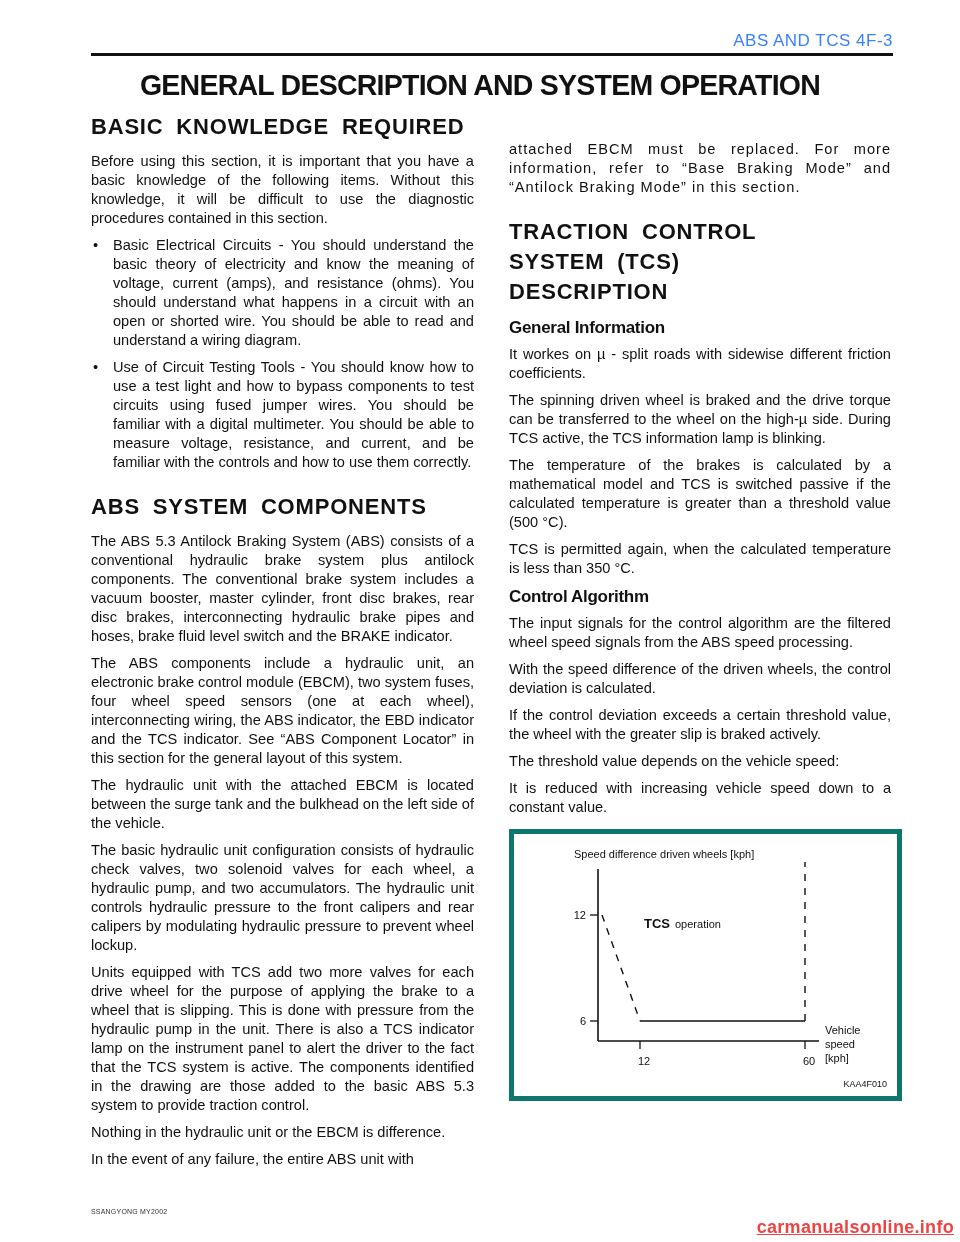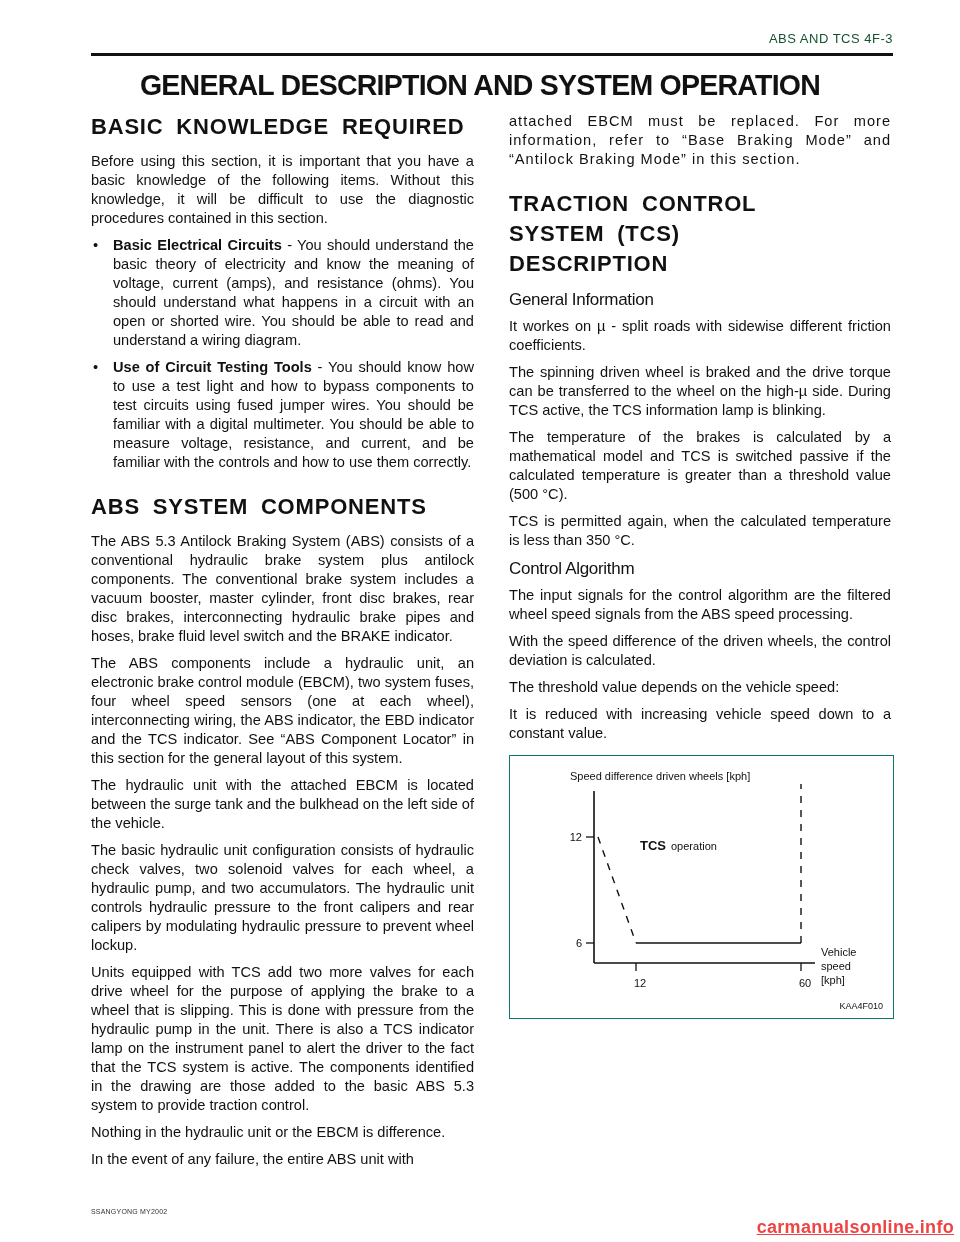--- a/index.html
+++ b/index.html
@@ -1,30 +1,30 @@
 <!DOCTYPE html>
 <html><head>
 <meta charset="utf-8">
 <style>
   html, body { margin: 0; padding: 0; background: #ffffff; }
   body { width: 960px; height: 1242px; position: relative; overflow: hidden; font-family: "Liberation Sans", sans-serif; color: #111; }
-  .header-title { position: absolute; right: 67px; top: 31px; font-size: 13px; letter-spacing: 0.5px; color: #14532d; }
+  .header-title { position: absolute; right: 67px; top: 31px; font-size: 17px; letter-spacing: 0.5px; color: #3b82f6; }
   .header-rule { position: absolute; left: 91px; right: 67px; top: 53px; height: 3px; background: #111; }
   .page-title { position: absolute; left: 0; width: 960px; top: 68px; text-align: center; font-size: 30px; font-weight: bold; letter-spacing: -0.8px; transform: scaleX(0.95); transform-origin: center; }
   .col { position: absolute; top: 112px; }
   .col-left { left: 91px; width: 383px; }
   .col-right { left: 509px; width: 382px; }
   h2 { font-size: 22px; font-weight: bold; margin: 0 0 10px 0; letter-spacing: 0.8px; word-spacing: 6px; line-height: 30px; }
-  h3 { font-size: 17px; font-weight: normal; margin: 0 0 6px 0; letter-spacing: -0.3px; line-height: 22px; }
+  h3 { font-size: 17px; font-weight: bold; margin: 0 0 6px 0; letter-spacing: -0.3px; line-height: 22px; }
   p { font-size: 14.6px; line-height: 19px; margin: 0 0 8px 0; text-align: justify; }
   .bullet { position: relative; padding-left: 22px; font-size: 14.6px; line-height: 19px; margin: 0 0 8px 0; text-align: justify; }
   .bullet .dot { position: absolute; left: 2px; top: 0; }
-  .bullet b { font-weight: bold; }
+  .bullet b { font-weight: normal; }
   .mt-section { margin-top: 20px; }
-  .figure { position: relative; width: 383px; height: 262px; border: 1px solid #0f766e; margin-top: 12px; }
+  .figure { position: relative; width: 383px; height: 262px; border: 5px solid #0f766e; margin-top: 12px; }
   .figure svg { position: absolute; left: 0; top: 0; }
   .footer { position: absolute; left: 91px; top: 1208px; font-size: 7px; color: #333; letter-spacing: 0.2px; }
   .watermark { position: absolute; right: 6px; bottom: 4px; font-size: 18px; color: #ef4444; font-weight: bold; letter-spacing: 0.3px; text-decoration: underline; }
 </style>
 </head>
 <body>
 
 <div class="header-title">ABS AND TCS 4F-3</div>
 <div class="header-rule"></div>
 
@@ -47,33 +47,34 @@
   <p>The ABS 5.3 Antilock Braking System (ABS) consists of a conventional hydraulic brake system plus antilock components. The conventional brake system includes a vacuum booster, master cylinder, front disc brakes, rear disc brakes, interconnecting hydraulic brake pipes and hoses, brake fluid level switch and the BRAKE indicator.</p>
   <p>The ABS components include a hydraulic unit, an electronic brake control module (EBCM), two system fuses, four wheel speed sensors (one at each wheel), interconnecting wiring, the ABS indicator, the EBD indicator and the TCS indicator. See “ABS Component Locator” in this section for the general layout of this system.</p>
   <p>The hydraulic unit with the attached EBCM is located between the surge tank and the bulkhead on the left side of the vehicle.</p>
   <p>The basic hydraulic unit configuration consists of hydraulic check valves, two solenoid valves for each wheel, a hydraulic pump, and two accumulators. The hydraulic unit controls hydraulic pressure to the front calipers and rear calipers by modulating hydraulic pressure to prevent wheel lockup.</p>
   <p>Units equipped with TCS add two more valves for each drive wheel for the purpose of applying the brake to a wheel that is slipping. This is done with pressure from the hydraulic pump in the unit. There is also a TCS indicator lamp on the instrument panel to alert the driver to the fact that the TCS system is active. The components identified in the drawing are those added to the basic ABS 5.3 system to provide traction control.</p>
   <p>Nothing in the hydraulic unit or the EBCM is difference.</p>
   <p>In the event of any failure, the entire ABS unit with</p>
 </div>
 
 <div class="col col-right">
-  <p style="letter-spacing:1px;">attached EBCM must be replaced. For more information, refer to “Base Braking Mode” and “Antilock Braking Mode” in this section.</p>
+  <p style="letter-spacing:1px;margin-top:28px;">attached EBCM must be replaced. For more information, refer to “Base Braking Mode” and “Antilock Braking Mode” in this section.</p>
 
   <h2 class="mt-section" style="margin-right:40px;">TRACTION  CONTROL  SYSTEM (TCS)  DESCRIPTION</h2>
 
   <h3>General Information</h3>
   <p>It workes on µ - split roads with sidewise different friction coefficients.</p>
   <p>The spinning driven wheel is braked and the drive torque can be transferred to the wheel on the high-µ side. During TCS active, the TCS information lamp is blinking.</p>
   <p>The temperature of the brakes is calculated by a mathematical model and TCS is switched passive if the calculated temperature is greater than a threshold value (500 °C).</p>
   <p>TCS is permitted again, when the calculated temperature is less than 350 °C.</p>
 
   <h3 style="margin-top:4px;">Control Algorithm</h3>
   <p>The input signals for the control algorithm are the filtered wheel speed signals from the ABS speed processing.</p>
   <p>With the speed difference of the driven wheels, the control deviation is calculated.</p>
+  <p>If the control deviation exceeds a certain threshold value, the wheel with the greater slip is braked actively.</p>
   <p>The threshold value depends on the vehicle speed:</p>
   <p>It is reduced with increasing vehicle speed down to a constant value.</p>
 
   <div class="figure">
     <svg id="chart" width="383" height="262">
       <text id="ylabel" x="60" y="24" font-size="11" fill="#111" font-family="Liberation Sans, sans-serif">Speed difference driven wheels [kph]</text>
       <g id="axes">
           <line x1="84" y1="35" x2="84" y2="207" stroke="#111" stroke-width="1.6"></line>
           <line x1="84" y1="207" x2="305" y2="207" stroke="#111" stroke-width="1.6"></line>
           <line x1="76" y1="81" x2="84" y2="81" stroke="#111" stroke-width="1.3"></line>

